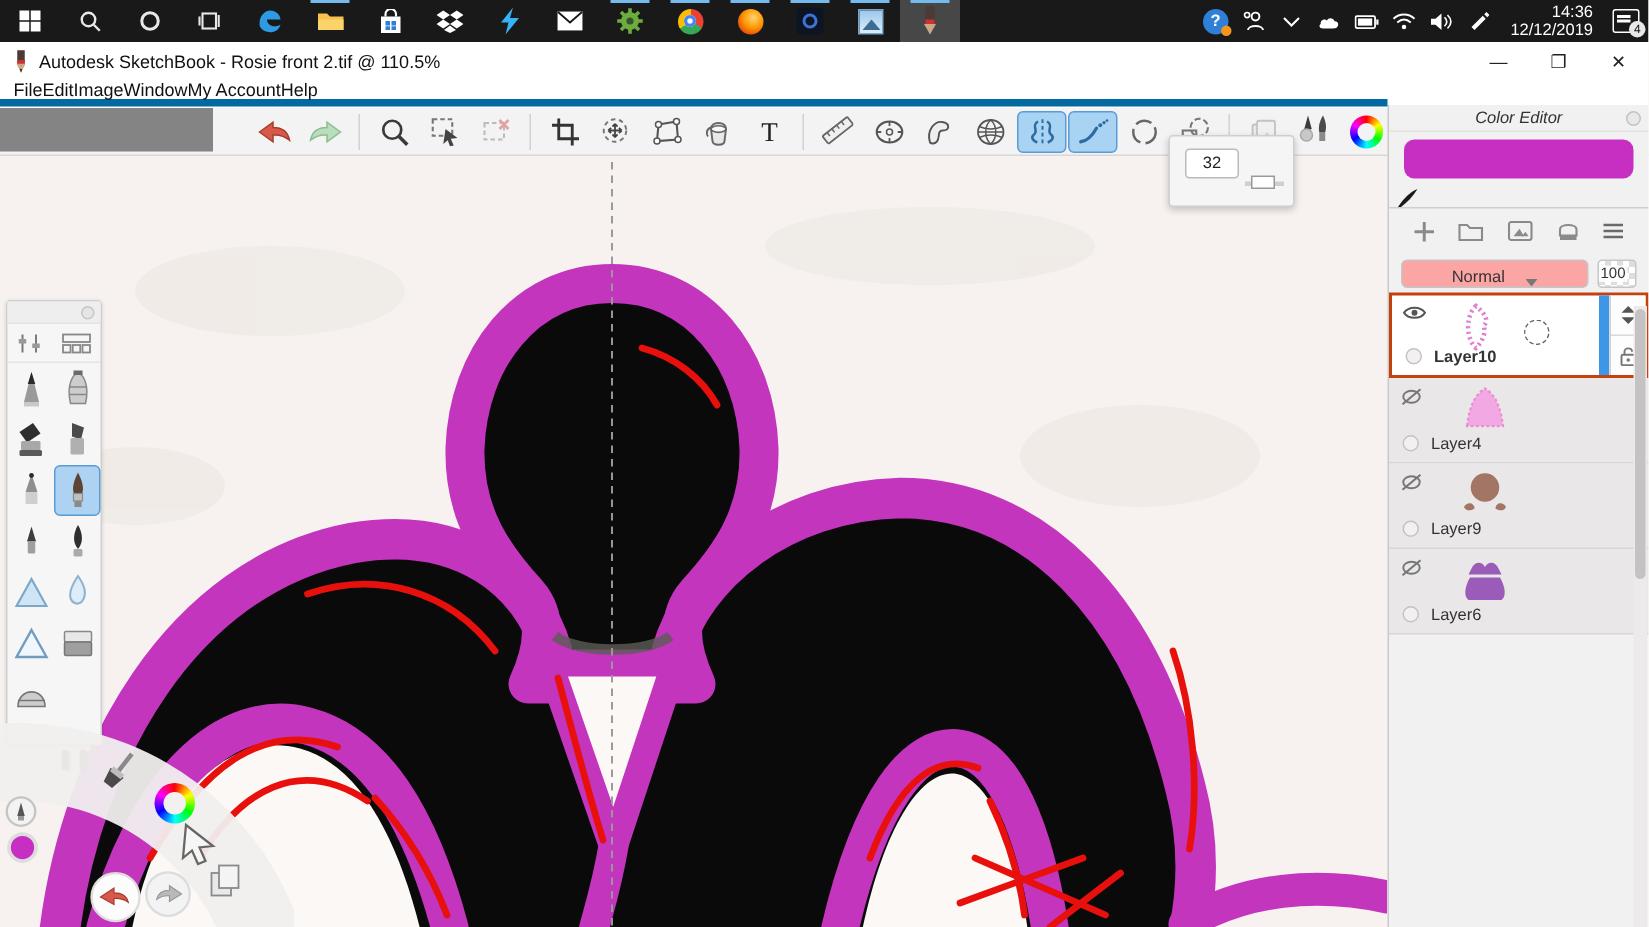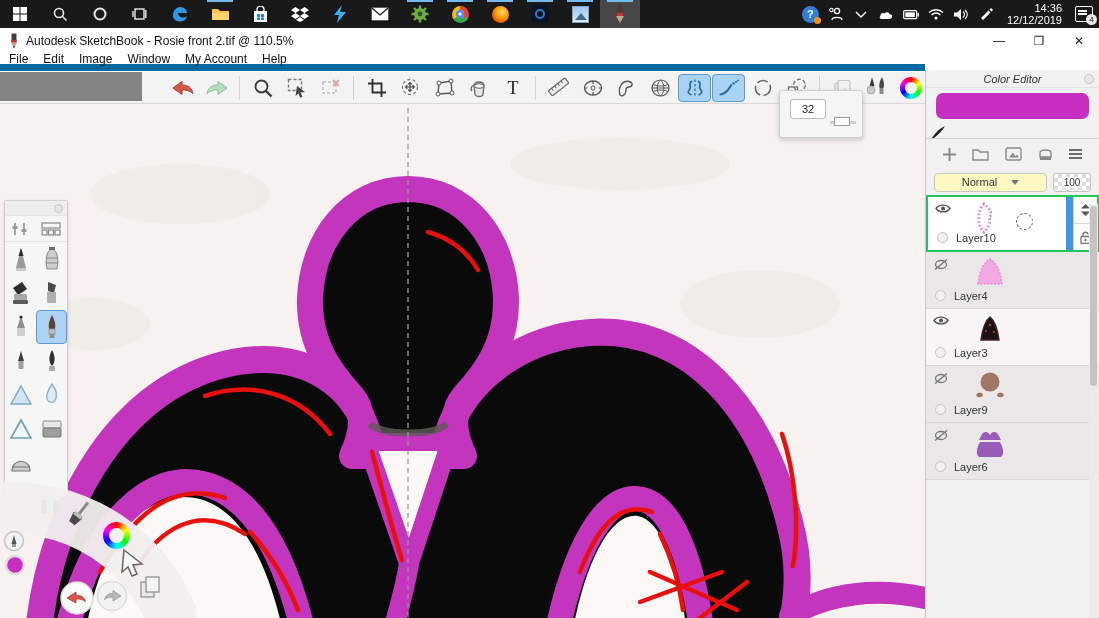--- a/index.html
+++ b/index.html
@@ -32,21 +32,21 @@
   .pencil-ico .body { position:absolute; left:3px; top:0; width:6px; height:12px; background:#4a3b36; }
   .pencil-ico .band { position:absolute; left:3px; top:9px; width:6px; height:3px; background:#d22f2f; }
   .pencil-ico .tip { position:absolute; left:2px; top:12px; border-left:4px solid transparent; border-right:4px solid transparent; border-top:7px solid #c9a889; }
 
   
   .titlebar { position:absolute; top:28px; left:0; width:1099px; height:25px; background:#ffffff; display:flex; align-items:center; z-index:40; }
   .titlebar .app-ico { margin:0 6px 0 8px; }
   .titlebar .title { font-size:12px; color:#111; }
   .win-controls { margin-left:auto; display:flex; }
   .win-btn { width:40px; height:25px; display:flex; align-items:center; justify-content:center; font-size:12px; color:#222; }
-  .menubar { position:absolute; top:53px; left:0; width:925px; height:18px; background:#ffffff; display:flex; align-items:center; gap:15px; padding-left:9px; z-index:40; border-bottom:7px solid #0369a1; }
+  .menubar { position:absolute; top:53px; left:0; width:925px; height:18px; background:#ffffff; display:flex; align-items:center; padding-left:9px; z-index:40; border-bottom:5px solid #0369a1; }
   .menu-item { font-size:12px; color:#111; }
 
   
   .toolbar { position:absolute; top:72px; left:0; width:1099px; height:32px; background:#f4f3f3; border-bottom:1px solid #d8d8d8; z-index:30; display:flex; align-items:center; }
   .tb-grayblock { position:absolute; left:0; top:0; width:142px; height:29px; background:#848484; }
   .tools { display:flex; align-items:center; margin-left:166px; gap:1px; }
   .tool { width:33px; height:28px; display:flex; align-items:center; justify-content:center; border-radius:4px; border:1px solid transparent; }
   .tool.active { background:#a9d3f2; border-color:#5b9bd5; }
   .tsep { width:1px; height:24px; background:#d2d2d2; margin:0 5px; }
   .cwheel { width:22px; height:22px; border-radius:50%; background:conic-gradient(#f00,#ff0,#0f0,#0ff,#00f,#f0f,#f00); position:relative; }
@@ -69,30 +69,30 @@
   .rpanel { position:absolute; top:70px; left:925px; width:174px; height:548px; background:#f2f1f1; border-left:1px solid #c9c9c9; z-index:35; }
   .ce-header { height:18px; display:flex; align-items:center; justify-content:center; position:relative; border-bottom:1px solid #e3e2e2;font-style:italic; }
   .ce-header .t { font-size:11px; color:#333; }
   .ce-header .circ { position:absolute; right:5px; top:4px; width:10px; height:10px; border-radius:50%; background:#e9e8e8; border:1px solid #c2c2c2; }
   .ce-swatch { margin:5px 10px 0 10px; height:26px; border-radius:7px; }
   .ce-wheelstrip { position:relative; height:17px; margin-top:3px; overflow:hidden; border-bottom:1px solid #cfcece; }
   .ce-wheelstrip .ring { position:absolute; left:36px; top:3px; width:104px; height:104px; border-radius:50%;
       background:radial-gradient(closest-side, rgba(0,0,0,0) 56%, #ffd24a 60%, #f59d00 68%, rgba(0,0,0,0) 72%); }
   .lp-toolbar { height:30px; display:flex; align-items:center; justify-content:space-around; padding:0 8px; }
   .lp-blend { height:26px; display:flex; align-items:center; gap:6px; padding:0 8px; }
-  .blend-select { flex:1; height:19px; border:1px solid #c6c6c6; background:#fef9c3; border-radius:4px; display:flex; align-items:center; justify-content:center; gap:14px; font-size:11px; color:#333; }
-  .opacity-box { width:38px; height:19px; border:1px solid #c6c6c6; border-radius:3px; font-size:10px; text-align:center; line-height:17px; color:#333;
+  .blend-select { flex:1; height:19px; border:1px solid #c6c6c6; background:#fca5a5; border-radius:4px; display:flex; align-items:flex-end; justify-content:center; gap:14px; font-size:11px; color:#333; }
+  .opacity-box { width:26px; height:19px; border:1px solid #c6c6c6; border-radius:3px; font-size:10px; text-align:left; line-height:17px; color:#333;
       background-image:linear-gradient(45deg,#ddd 25%,transparent 25%,transparent 75%,#ddd 75%),linear-gradient(45deg,#ddd 25%,#fff 25%,#fff 75%,#ddd 75%);
       background-size:8px 8px; background-position:0 0,4px 4px; }
   .opacity-box span { background:rgba(255,255,255,.85); padding:0 1px; }
 
   .layer-list { position:relative; }
   .layer-row { position:relative; height:57px; background:#f7f5f5; border-bottom:1px solid #d8d6d6; }
   .layer-row.is-hidden { background:#e9e7e7; }
-  .layer-row.selected { background:#ffffff; border:2px solid #22c55e; }
+  .layer-row.selected { background:#ffffff; border:2px solid #c2410c;font-weight:bold; }
   .layer-row .eye { position:absolute; left:7px; top:6px; }
   .layer-row .radio { position:absolute; left:9px; bottom:7px; width:11px; height:11px; border-radius:50%; border:1px solid #c4c2c2; background:#f2f0f0; }
   .layer-row .lname { position:absolute; left:28px; bottom:6px; font-size:11px; color:#333; }
   .layer-row .thumb { position:absolute; left:42px; top:4px; }
   .layer-row .eye-off { display:none; }
   .layer-row.is-hidden .eye-off { display:block; }
   .sel-bar { position:absolute; right:24px; top:0; bottom:0; width:7px; background:#3e97e6; }
   .sel-controls { position:absolute; right:0; top:0; bottom:0; width:24px; background:#fdfdfd; border-left:1px solid #d0d0d0; display:flex; flex-direction:column; }
   .sel-controls .cell { flex:1; display:flex; align-items:center; justify-content:center; }
   .sel-controls .cell:first-child { border-bottom:1px solid #d8d8d8; }
@@ -763,39 +763,20 @@
       </span>
       <span class="thumb">
         <svg width="44" height="34">
             <path d="M10,28 C12,12 17,6 22,3 C27,6 32,12 34,28 Z" fill="#f2a8e2" stroke="#e88fd6" stroke-width="1.5" stroke-dasharray="2,1.5"></path>
           </svg>
       </span>
       <span class="radio"></span>
       <span class="lname">Layer4</span>
     </div>
 
-    <div class="layer-row">
-      <span class="eye">
-        <svg class="eye-on" width="16" height="11">
-            <path d="M1,5.5 C4,1 12,1 15,5.5 C12,10 4,10 1,5.5 Z" fill="none" stroke="#555" stroke-width="1.4"></path>
-            <circle cx="8" cy="5.5" r="2" fill="#555"></circle>
-          </svg>
-
-      </span>
-      <span class="thumb">
-        <svg width="44" height="34">
-            <path d="M13,27 C15,13 18,7 22,4 C26,7 29,13 31,27 Z" fill="#1c1114" stroke="#42252b" stroke-width="1.5"></path>
-            <circle cx="22" cy="12" r="1.2" fill="#c4443e"></circle>
-            <circle cx="18" cy="18" r="1" fill="#c4443e"></circle>
-            <circle cx="26" cy="19" r="1" fill="#c4443e"></circle>
-          </svg>
-      </span>
-      <span class="radio"></span>
-      <span class="lname">Layer3</span>
-    </div>
 
 
 
     <div class="layer-row is-hidden">
       <span class="eye">
 
         <svg class="eye-off" width="16" height="13">
             <ellipse cx="8" cy="6.5" rx="5.5" ry="4" fill="none" stroke="#777" stroke-width="1.3"></ellipse>
             <line x1="2" y1="11.5" x2="14" y2="1.5" stroke="#777" stroke-width="1.4"></line>
           </svg>

